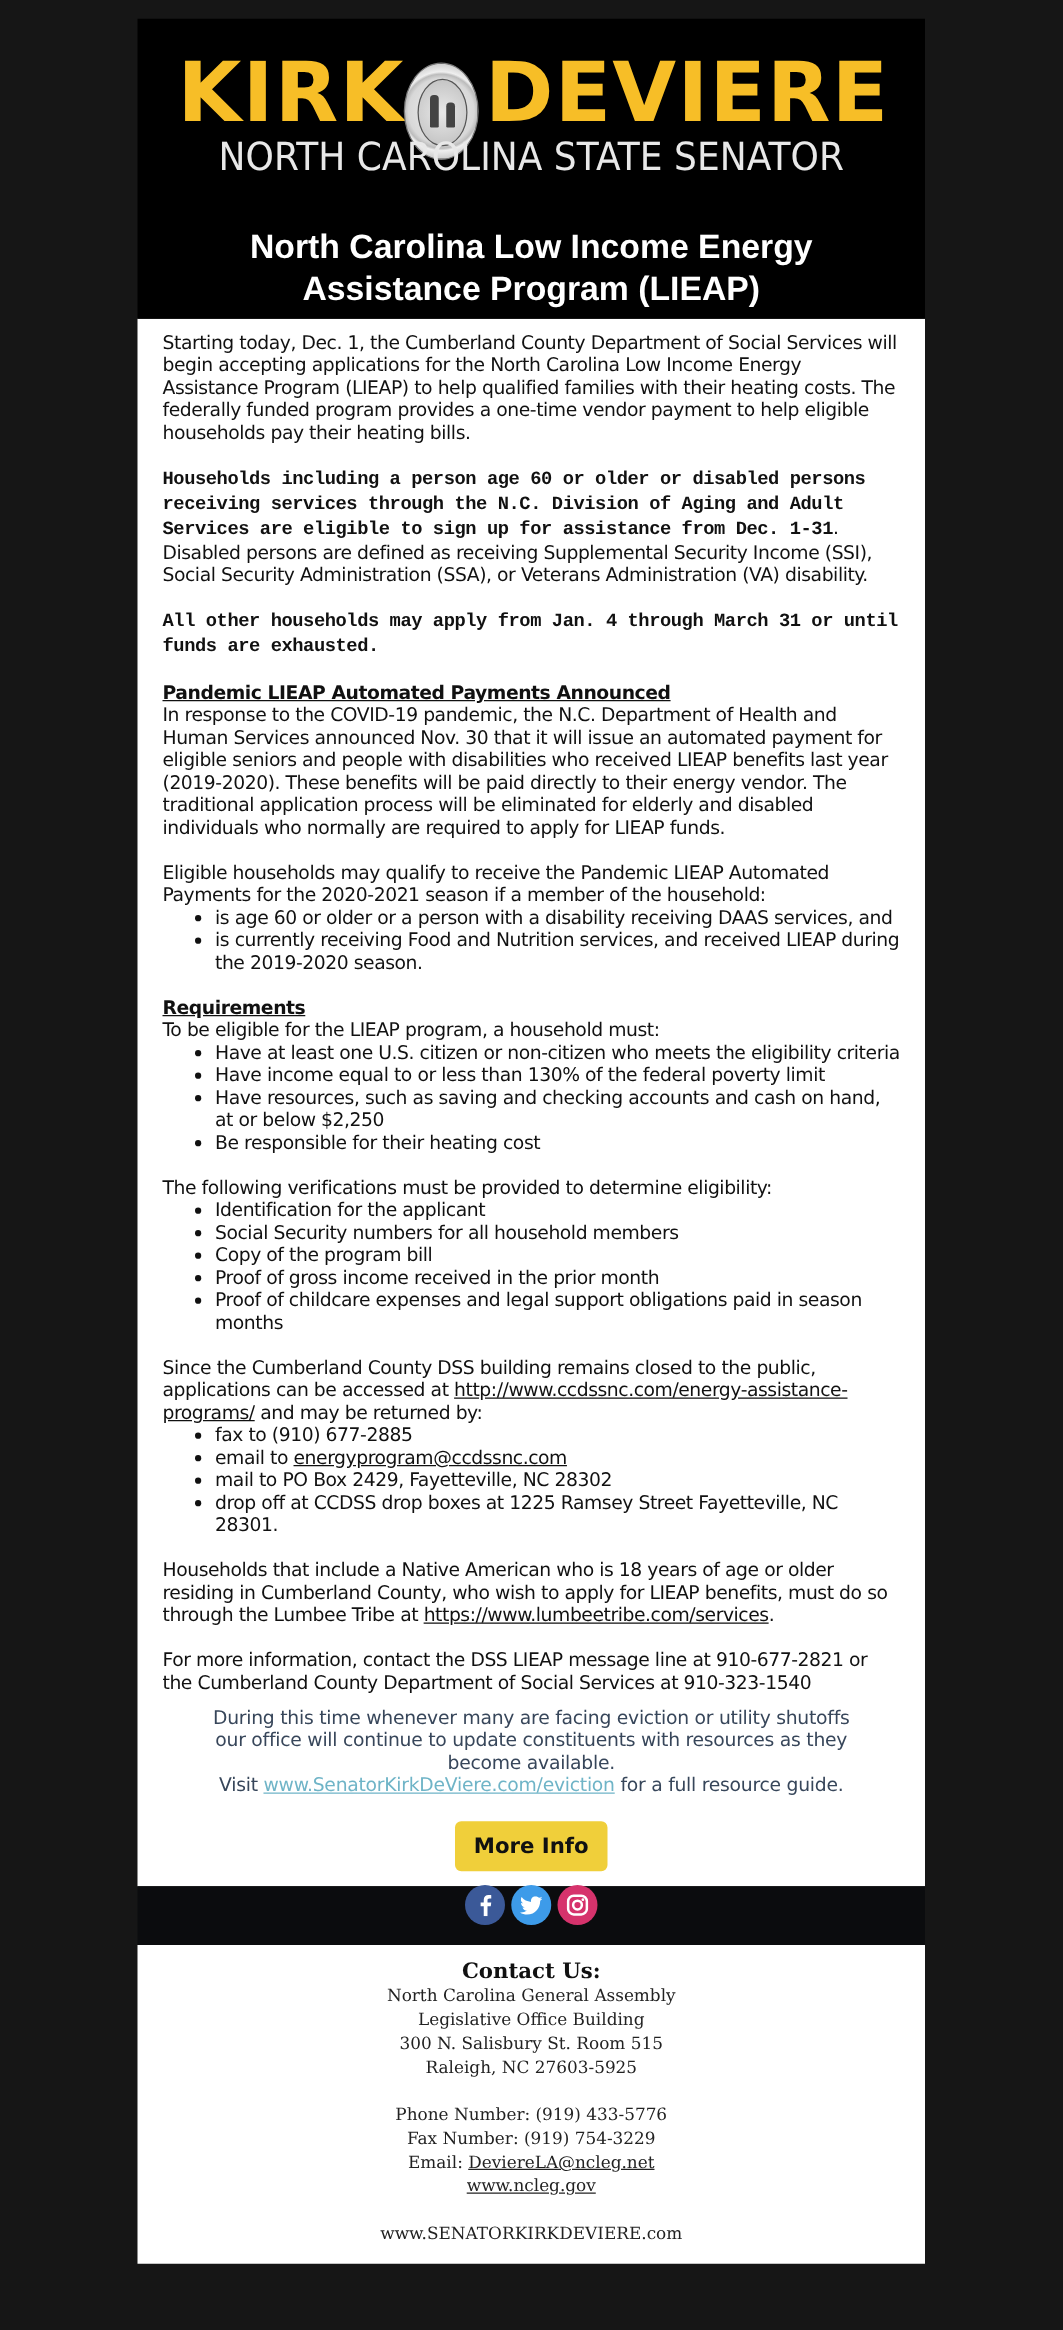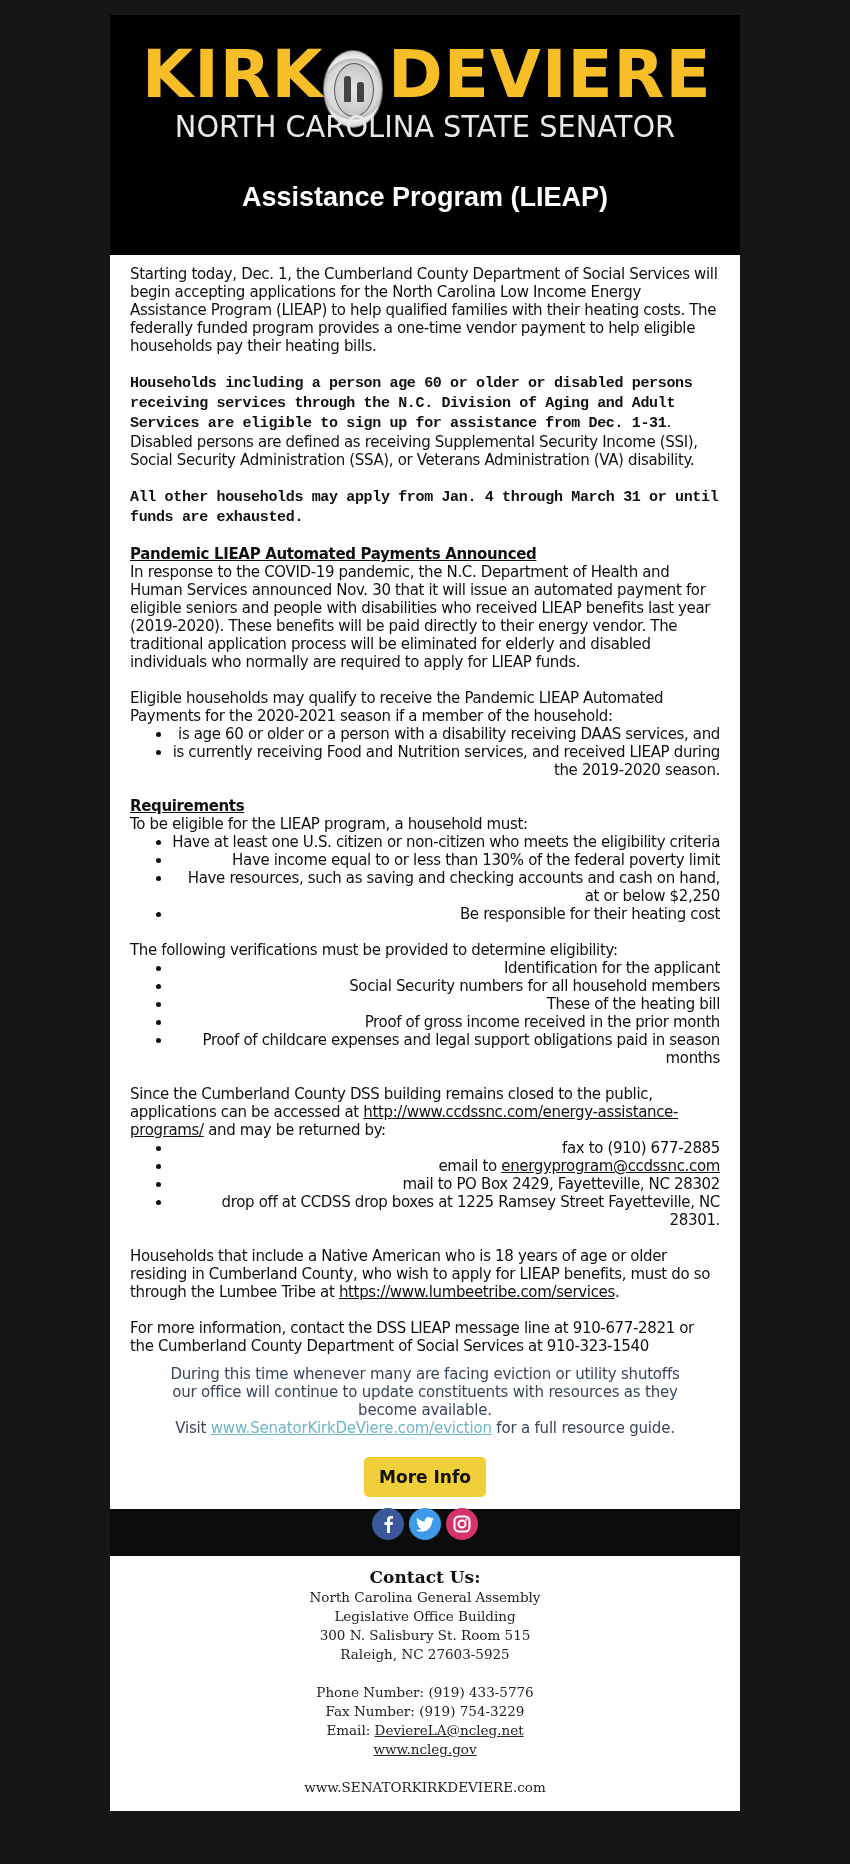--- a/index.html
+++ b/index.html
@@ -111,21 +111,20 @@
     .body b { font-weight: bold; font-family: Liberation Mono, monospace; }
     .section-title {
       font-weight: bold;
       text-decoration: underline;
       display: block;
     }
     .body ul {
       margin: 0 0 18px 0;
       padding-left: 42px;
       letter-spacing: -0.35px;
-      text-align: right;
     }
     .body ul li { margin: 0; }
     .body a {
       color: #111111;
       text-decoration: underline;
     }
     .notice {
       text-align: center;
       color: #37465A;
       font-weight: normal;
@@ -215,20 +214,21 @@
       <div class="seal">
         <div class="seal-inner">
           <div class="seal-fig" style="left:9px"></div>
           <div class="seal-fig" style="left:22px; top:18px; height:20px;"></div>
         </div>
       </div>
       <span class="brand-last">DEVIERE</span>
     </div>
     <div class="senator-title">NORTH CAROLINA STATE SENATOR</div>
     <div class="page-headline">
+      <div>North Carolina Low Income Energy</div>
       <div>Assistance Program (LIEAP)</div>
     </div>
   </div>
 
   <div class="body">
     <p>Starting today, Dec. 1, the Cumberland County Department of Social Services will begin accepting applications for the North Carolina Low Income Energy Assistance Program (LIEAP) to help qualified families with their heating costs. The federally funded program provides a one-time vendor payment to help eligible households pay their heating bills.</p>
 
     <p><b>Households including a person age 60 or older or disabled persons receiving services through the N.C. Division of Aging and Adult Services are eligible to sign up for assistance from Dec. 1-31</b><span>. Disabled persons are defined as receiving Supplemental Security Income (SSI), Social Security Administration (SSA), or Veterans Administration (VA) disability.</span></p>
 
     <p><b>All other households may apply from Jan. 4 through March 31 or until funds are exhausted.</b></p>
@@ -253,21 +253,21 @@
       <li>Have at least one U.S. citizen or non-citizen who meets the eligibility criteria</li>
       <li>Have income equal to or less than 130% of the federal poverty limit</li>
       <li>Have resources, such as saving and checking accounts and cash on hand, at or below $2,250</li>
       <li>Be responsible for their heating cost</li>
     </ul>
 
     <p class="tight">The following verifications must be provided to determine eligibility:</p>
     <ul>
       <li>Identification for the applicant</li>
       <li>Social Security numbers for all household members</li>
-      <li>These of the heating bill</li>
+      <li>Copy of the program bill</li>
       <li>Proof of gross income received in the prior month</li>
       <li>Proof of childcare expenses and legal support obligations paid in season months</li>
     </ul>
 
     <p class="tight"><span>Since the Cumberland County DSS building remains closed to the public, applications can be accessed at </span><a href="#">http://www.ccdssnc.com/energy-assistance-programs/</a><span> and may be returned by:</span></p>
     <ul>
       <li>fax to (910) 677-2885</li>
       <li><span>email to </span><a href="#">energyprogram@ccdssnc.com</a></li>
       <li>mail to PO Box 2429, Fayetteville, NC 28302</li>
       <li>drop off at CCDSS drop boxes at 1225 Ramsey Street Fayetteville, NC 28301.</li>

